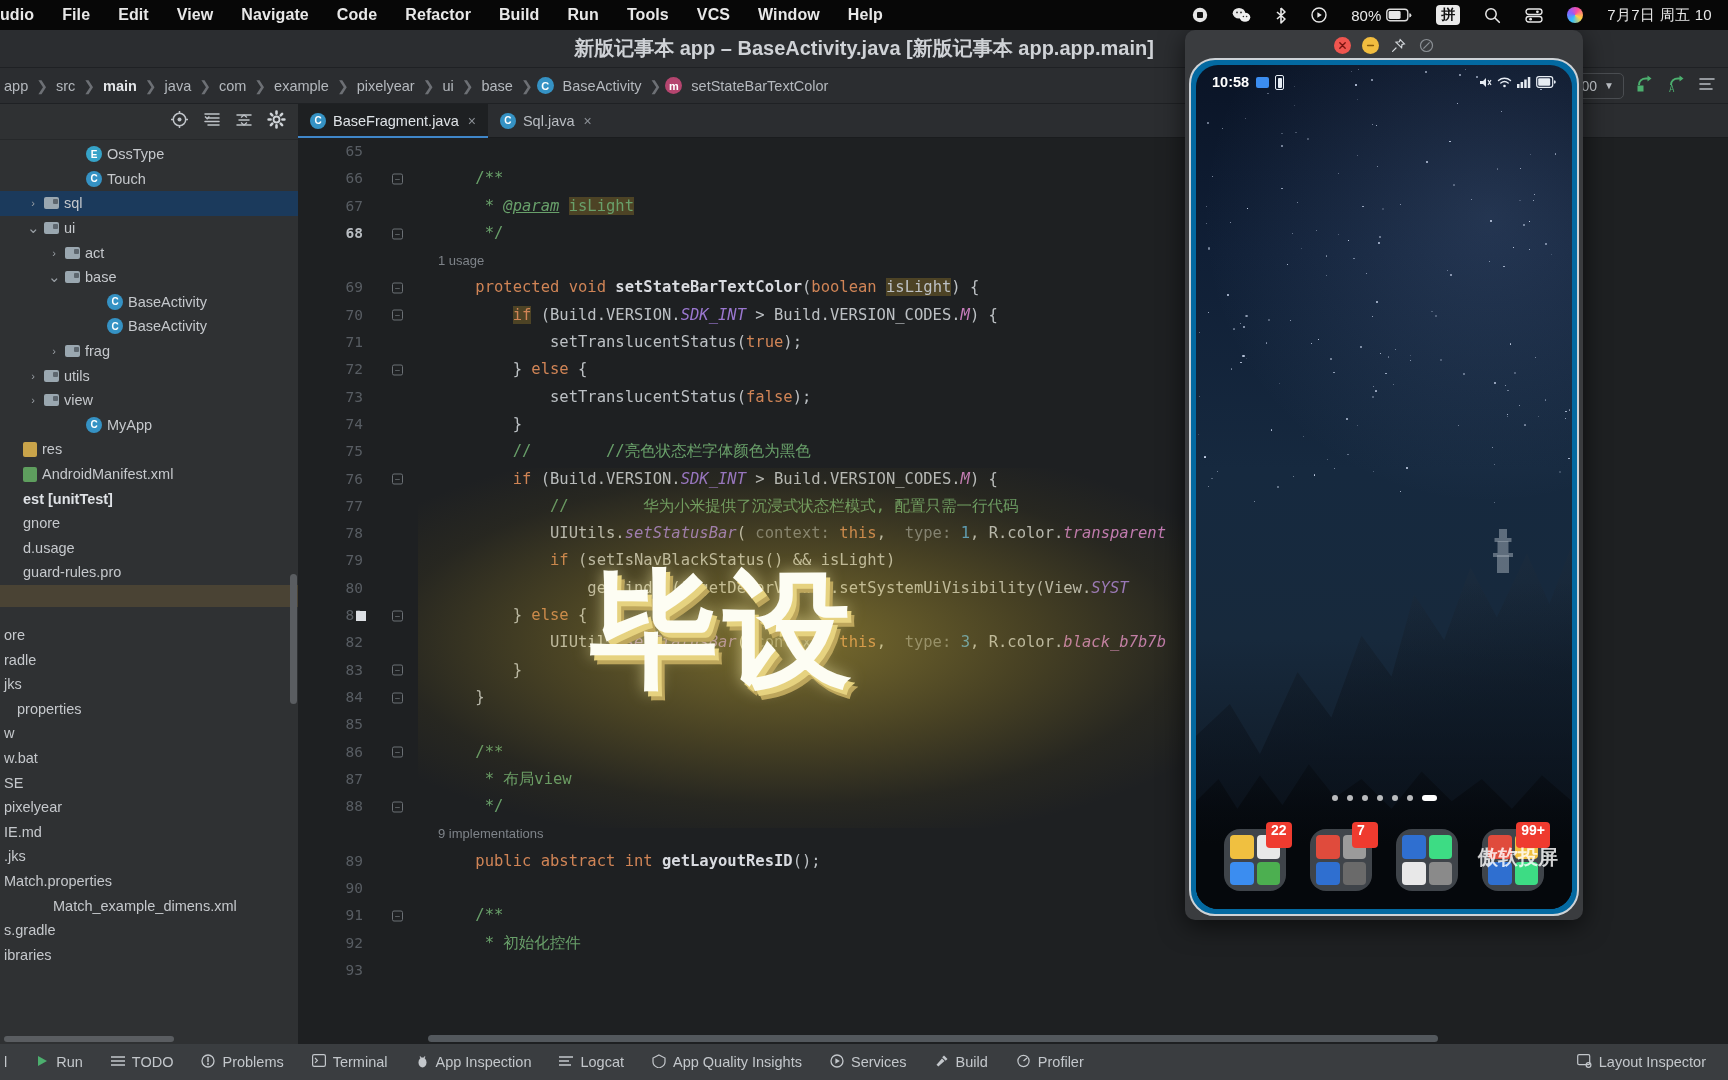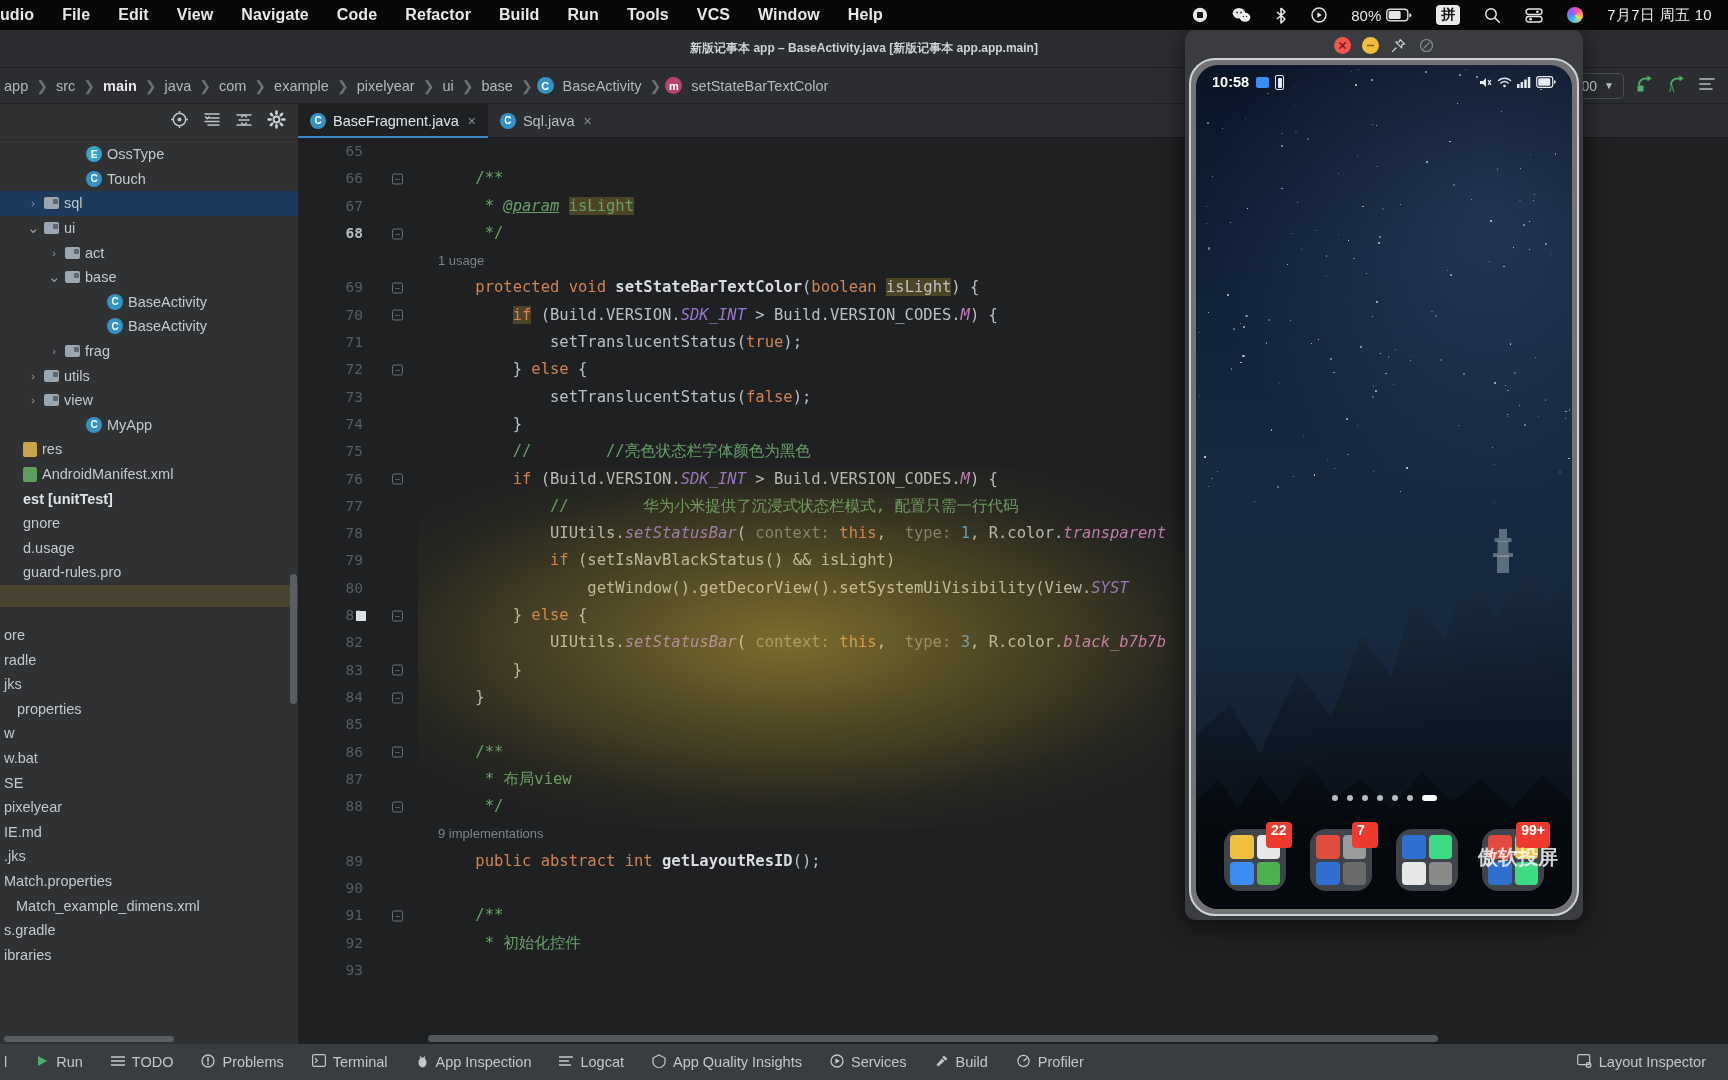--- a/index.html
+++ b/index.html
@@ -46,21 +46,21 @@
   
   .ide {
     position: absolute; left: 0; top: 30px; width: 1728px; height: 1050px;
     background: #2b2d30; overflow: hidden;
   }
   
   .ide-title {
     position: absolute; left: 0; top: 0; width: 1728px; height: 38px;
     background: #2b2d30;
     display: flex; align-items: center; justify-content: center;
-    color: #cfd2d6; font-size: 12px; font-weight: 700;
+    color: #cfd2d6; font-size: 20px; font-weight: 700;
     border-bottom: 1px solid #1f2124;
   }
   
   .navbar {
     position: absolute; left: 0; top: 38px; width: 1728px; height: 36px;
     background: #2b2d30; display: flex; align-items: center;
     padding-left: 0px; color: #b4b8bd; font-size: 14.5px;
     border-bottom: 1px solid #1f2124;
   }
   .crumb { display: flex; align-items: center; white-space: nowrap; }
@@ -252,21 +252,21 @@
     position: absolute; left: 0; top: 0; width: 100%; height: 30px;
     display: flex; align-items: center; justify-content: center; gap: 11px;
   }
   .tl { width: 17px; height: 17px; border-radius: 50%; display:flex; align-items:center; justify-content:center;}
   .tl.red { background: #f0554f; }
   .tl.yellow { background: #f2bd3f; }
   .tl.pin { background: transparent; color: #d4d8dc; }
   .tl.more { background: transparent; color: #8a8f94; }
   .phone {
     position: absolute; left: 4px; top: 28px; width: 390px; height: 858px;
-    background: #737373; border-radius: 26px; padding: 5px;
+    background: #0369a1; border-radius: 26px; padding: 5px;
     border: 2px solid #cdd2d6;
   }
   .screen {
     position: relative; width: 100%; height: 100%; border-radius: 22px;
     overflow: hidden;
     background:
       radial-gradient(circle at 78% 18%, rgba(120,150,200,.20) 0%, rgba(0,0,0,0) 38%),
       linear-gradient(180deg, #0a1426 0%, #101f36 22%, #16293f 48%, #17293c 68%, #101b27 88%, #0a1118 100%);
   }
   .stars { position: absolute; inset: 0; }
@@ -673,21 +673,21 @@
           </div>
           <div class="trow" style="padding-left: 4px;">
             <span class="lbl">IE.md</span>
           </div>
           <div class="trow" style="padding-left: 4px;">
             <span class="lbl">.jks</span>
           </div>
           <div class="trow" style="padding-left: 4px;">
             <span class="lbl">Match.properties</span>
           </div>
-          <div class="trow" style="padding-left: 16px;">
+          <div class="trow" style="padding-left: 8px; margin-left: 45px;">
             <span class="lbl">Match_example_dimens.xml</span>
           </div>
           <div class="trow" style="padding-left: 4px;">
             <span class="lbl">s.gradle</span>
           </div>
           <div class="trow" style="padding-left: 4px;">
             <span class="lbl">ibraries</span>
           </div>
         </div>
       <div class="tree-vscroll"></div>
@@ -705,20 +705,21 @@
           </div>
           <div class="tab">
             <span class="cico">C</span>
             <span>Sql.java</span>
             <span class="x">×</span>
           </div>
         </div>
       <div class="codearea">
         <div class="code" id="code"><div class="ln"><div class="gutter">65</div><div class="txt"></div></div><div class="ln"><div class="gutter">66</div><div class="fold">−</div><div class="txt">    <span class="cmt">/**</span></div></div><div class="ln"><div class="gutter">67</div><div class="txt">     <span class="cmt">* </span><span class="doc-tag">@param</span> <span class="hl cmt">isLight</span></div></div><div class="ln "><div class="gutter cur">68</div><div class="fold">−</div><div class="txt">     <span class="cmt">*/</span></div></div><div class="ln"><div class="gutter"></div><div class="hint">1 usage</div></div><div class="ln"><div class="gutter">69</div><div class="fold">−</div><div class="txt">    <span class="kw">protected</span> <span class="kw">void</span> <span class="fn">setStateBarTextColor</span>(<span class="kw">boolean</span> <span class="hl">isLight</span>) {</div></div><div class="ln"><div class="gutter">70</div><div class="fold">−</div><div class="txt">        <span class="hl kw">if</span> (Build.VERSION.<span class="stat">SDK_INT</span> &gt; Build.VERSION_CODES.<span class="fld">M</span>) {</div></div><div class="ln"><div class="gutter">71</div><div class="txt">            <span class="fn2">setTranslucentStatus</span>(<span class="kw">true</span>);</div></div><div class="ln"><div class="gutter">72</div><div class="fold">−</div><div class="txt">        } <span class="kw">else</span> {</div></div><div class="ln"><div class="gutter">73</div><div class="txt">            <span class="fn2">setTranslucentStatus</span>(<span class="kw">false</span>);</div></div><div class="ln"><div class="gutter">74</div><div class="txt">        }</div></div><div class="ln"><div class="gutter">75</div><div class="txt">        <span class="cmt">//        //亮色状态栏字体颜色为黑色</span></div></div><div class="ln"><div class="gutter">76</div><div class="fold">−</div><div class="txt">        <span class="kw">if</span> (Build.VERSION.<span class="stat">SDK_INT</span> &gt; Build.VERSION_CODES.<span class="fld">M</span>) {</div></div><div class="ln"><div class="gutter">77</div><div class="txt">            <span class="cmt">//        华为小米提供了沉浸式状态栏模式, 配置只需一行代码</span></div></div><div class="ln"><div class="gutter">78</div><div class="txt">            UIUtils.<span class="stat">setStatusBar</span>( <span class="param-hint">context:</span> <span class="kw">this</span>,  <span class="param-hint">type:</span> <span class="num">1</span>, R.color.<span class="fld">transparent</span></div></div><div class="ln"><div class="gutter">79</div><div class="txt">            <span class="kw">if</span> (<span class="fn2">setIsNavBlackStatus</span>() &amp;&amp; isLight)</div></div><div class="ln"><div class="gutter">80</div><div class="txt">                <span class="fn2">getWindow</span>().<span class="fn2">getDecorView</span>().<span class="fn2">setSystemUiVisibility</span>(View.<span class="stat">SYST</span></div></div><div class="ln"><div class="gutter">81</div><div class="fold">−</div><div style="position: absolute; left: 58px; top: 50%; transform: translateY(-50%); width: 10px; height: 10px; background: rgb(220, 223, 227);"></div><div class="txt">        } <span class="kw">else</span> {</div></div><div class="ln"><div class="gutter">82</div><div class="txt">            UIUtils.<span class="stat">setStatusBar</span>( <span class="param-hint">context:</span> <span class="kw">this</span>,  <span class="param-hint">type:</span> <span class="num">3</span>, R.color.<span class="fld">black_b7b7b</span></div></div><div class="ln"><div class="gutter">83</div><div class="fold">−</div><div class="txt">        }</div></div><div class="ln"><div class="gutter">84</div><div class="fold">−</div><div class="txt">    }</div></div><div class="ln"><div class="gutter">85</div><div class="txt"></div></div><div class="ln"><div class="gutter">86</div><div class="fold">−</div><div class="txt">    <span class="cmt">/**</span></div></div><div class="ln"><div class="gutter">87</div><div class="txt">     <span class="cmt">* 布局</span><span class="cmt">view</span></div></div><div class="ln"><div class="gutter">88</div><div class="fold">−</div><div class="txt">     <span class="cmt">*/</span></div></div><div class="ln"><div class="gutter"></div><div class="hint">9 implementations</div></div><div class="ln"><div class="gutter">89</div><div class="txt">    <span class="kw">public</span> <span class="kw">abstract</span> <span class="kw">int</span> <span class="fn">getLayoutResID</span>();</div></div><div class="ln"><div class="gutter">90</div><div class="txt"></div></div><div class="ln"><div class="gutter">91</div><div class="fold">−</div><div class="txt">    <span class="cmt">/**</span></div></div><div class="ln"><div class="gutter">92</div><div class="txt">     <span class="cmt">* 初始化控件</span></div></div><div class="ln"><div class="gutter">93</div><div class="txt"></div></div></div>
         <div class="glow"></div>
+        <div class="ov-white">毕设</div>
         <div class="icur">⌶</div>
         <div class="ed-hscroll"></div>
       </div>
     </div>
 
     <div class="botbar">
       <div class="botitem" style="padding-left:4px;color:#c3c7cb;">l</div>
       <div id="botleft" style="display:flex;align-items:center;">
           <div class="botitem">
             <span><svg width="14" height="14" viewBox="0 0 14 14">

